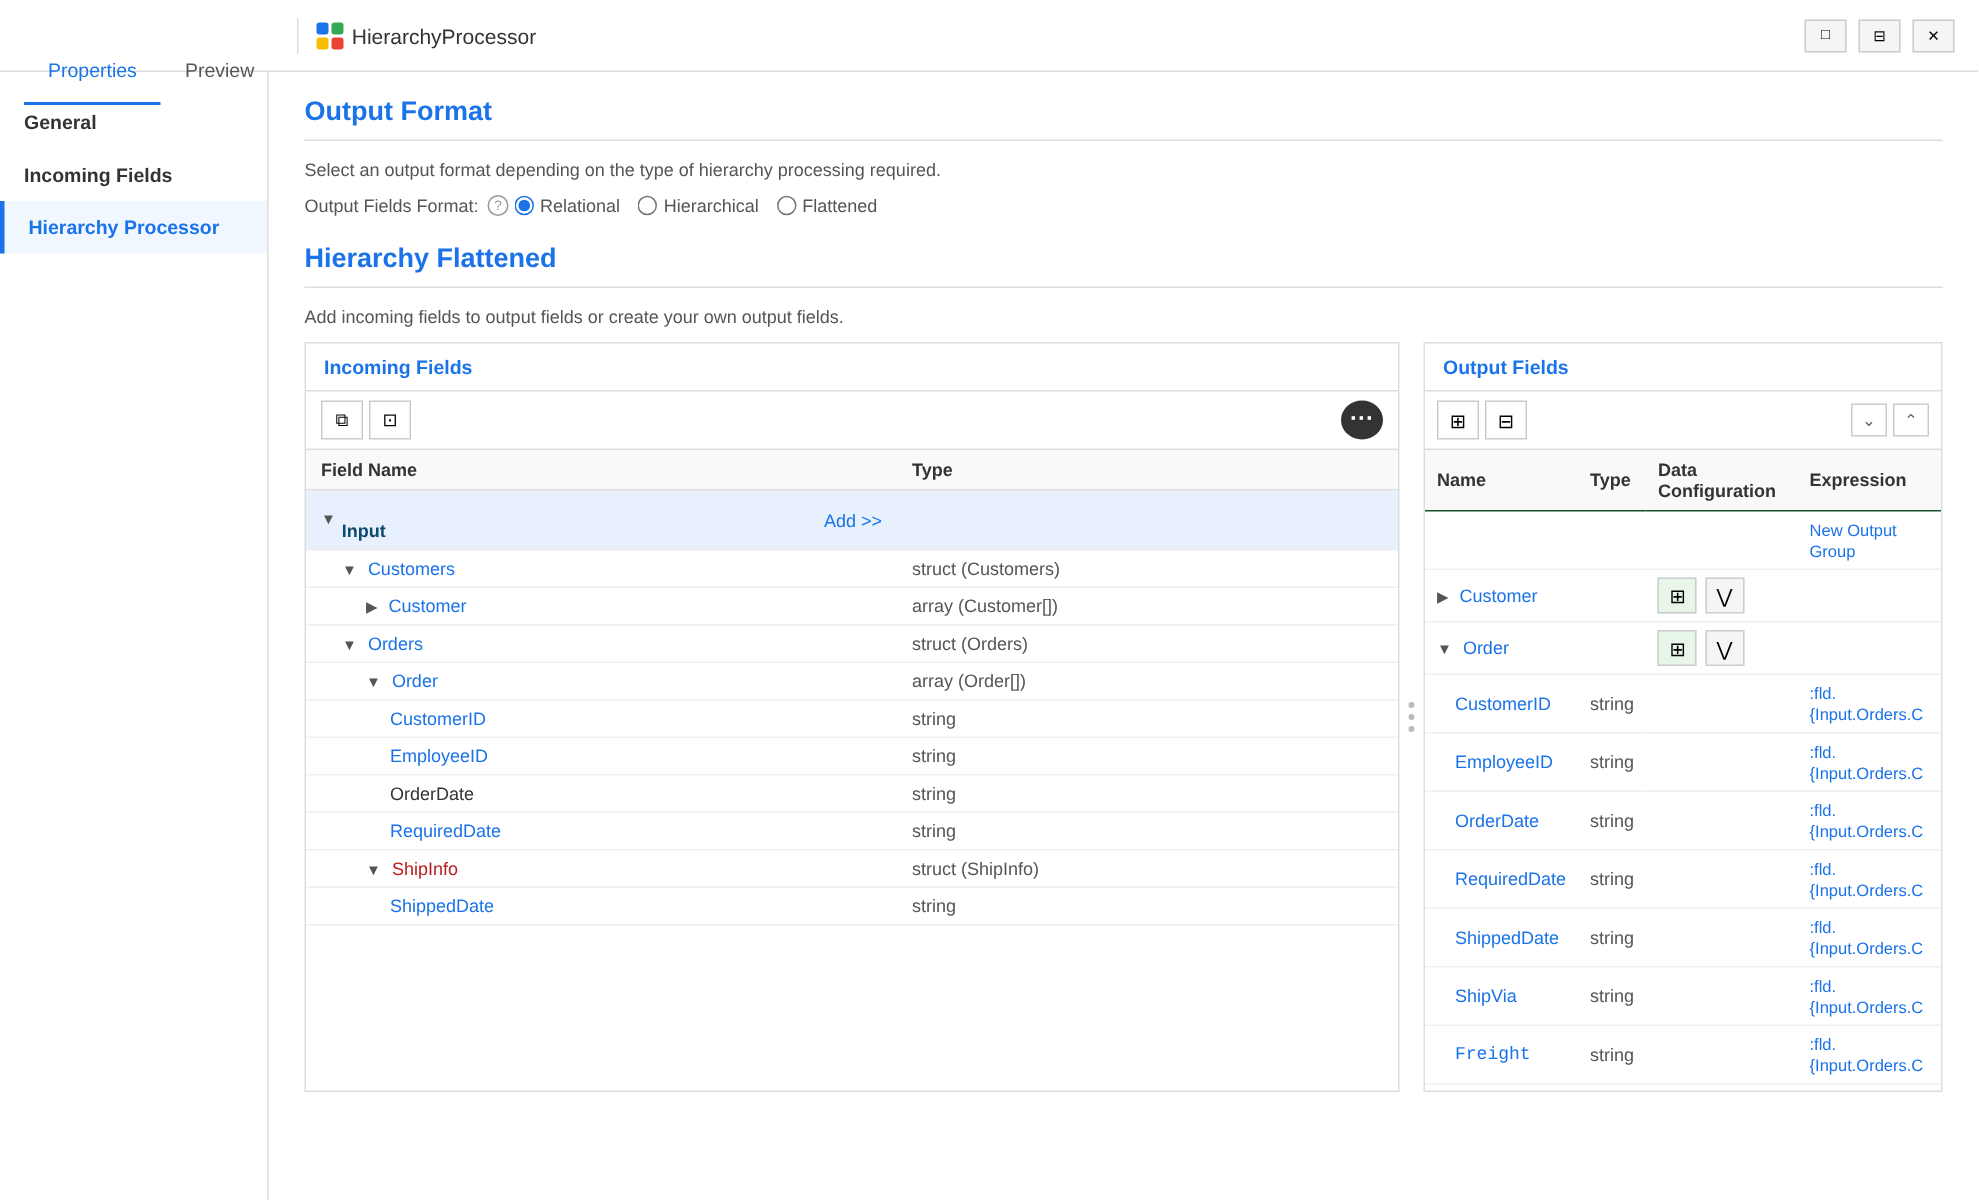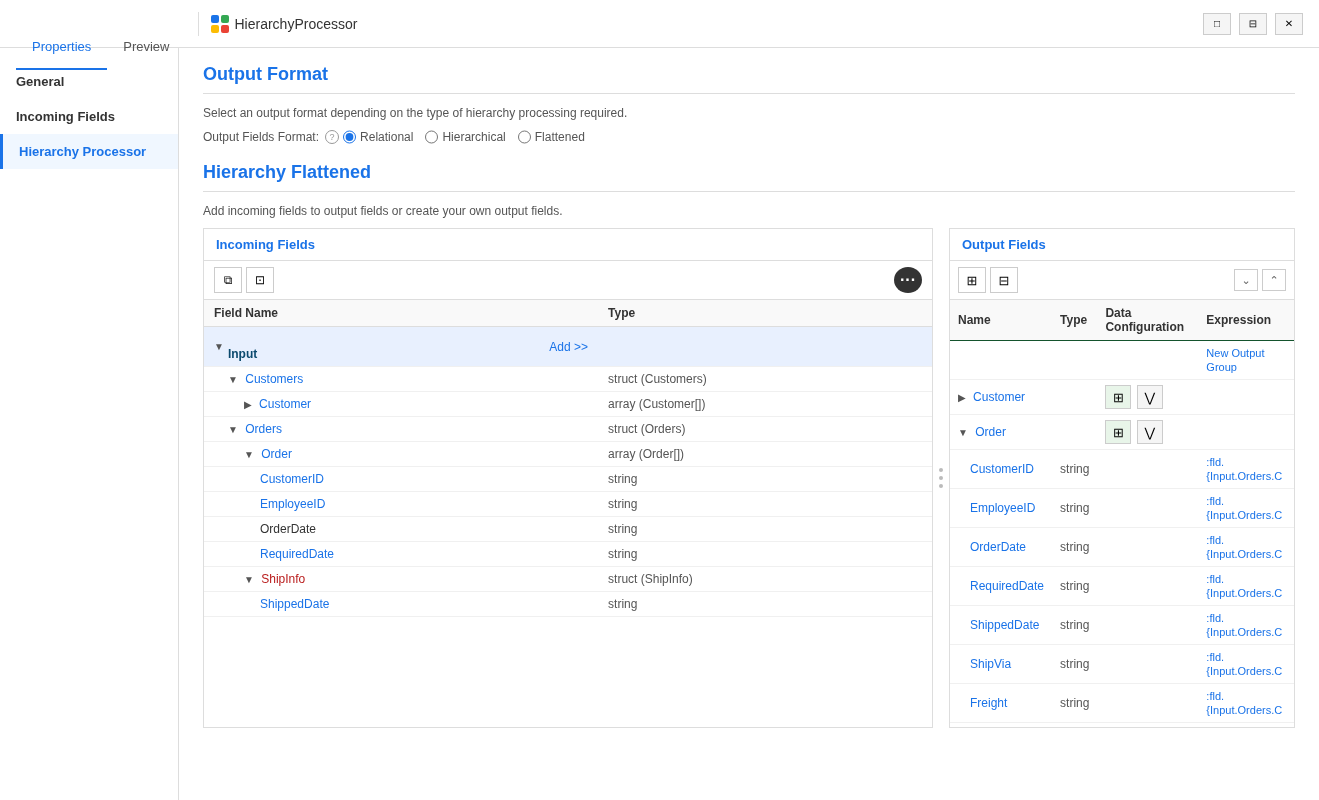--- a/index.html
+++ b/index.html
@@ -584,21 +584,21 @@
                     <span class="name-link">ShipVia</span>
                   </td>
                   <td class="string-type">string</td>
                   <td></td>
                   <td>
                     <span class="expr-text">:fld.{Input.Orders.C</span>
                   </td>
                 </tr>
 
                 <tr>
-                  <td style="padding-left:20px;">
+                  <td style="padding-left:20px;font-family:Liberation Mono, monospace;">
                     <span class="name-link">Freight</span>
                   </td>
                   <td class="string-type">string</td>
                   <td></td>
                   <td>
                     <span class="expr-text">:fld.{Input.Orders.C</span>
                   </td>
                 </tr>
               </tbody>
             </table>

